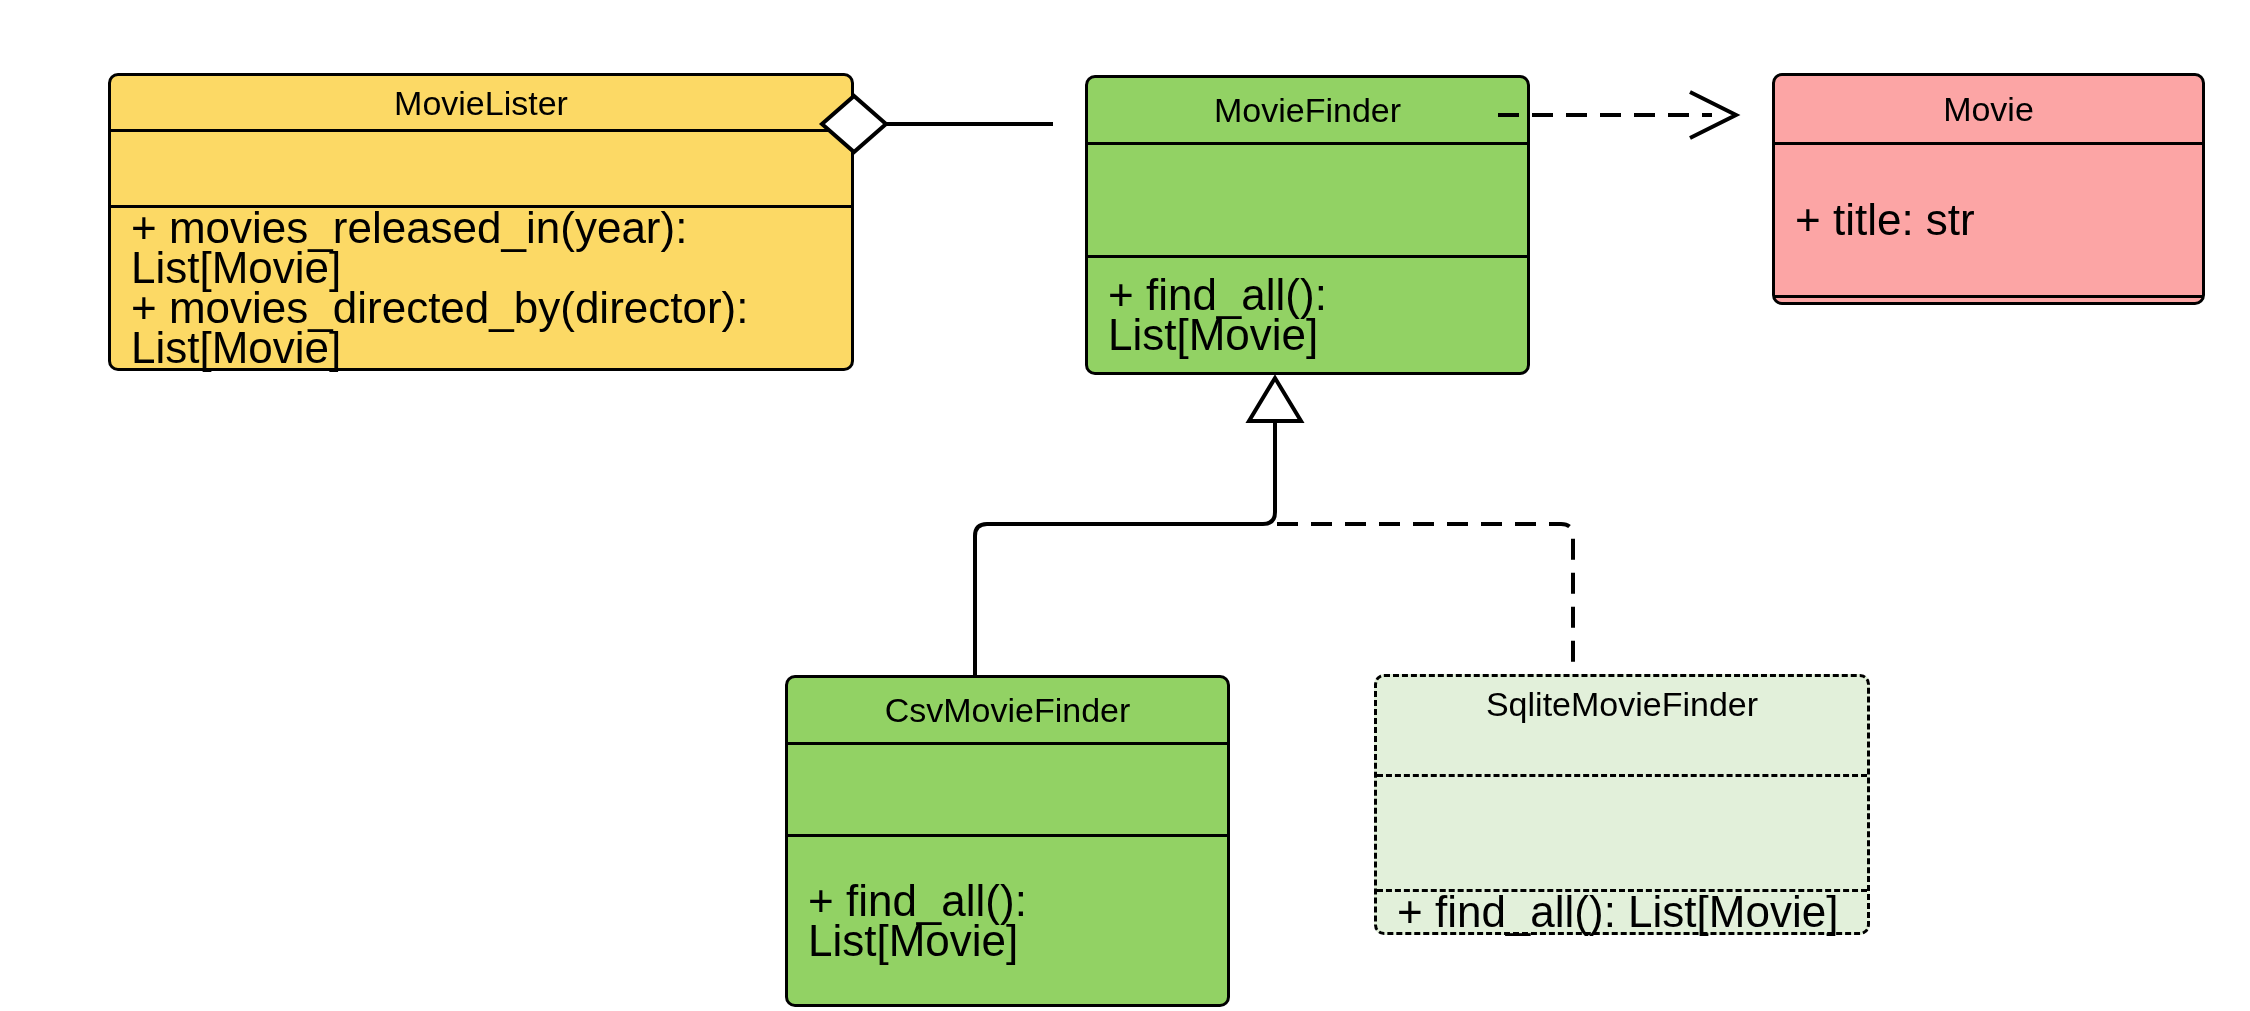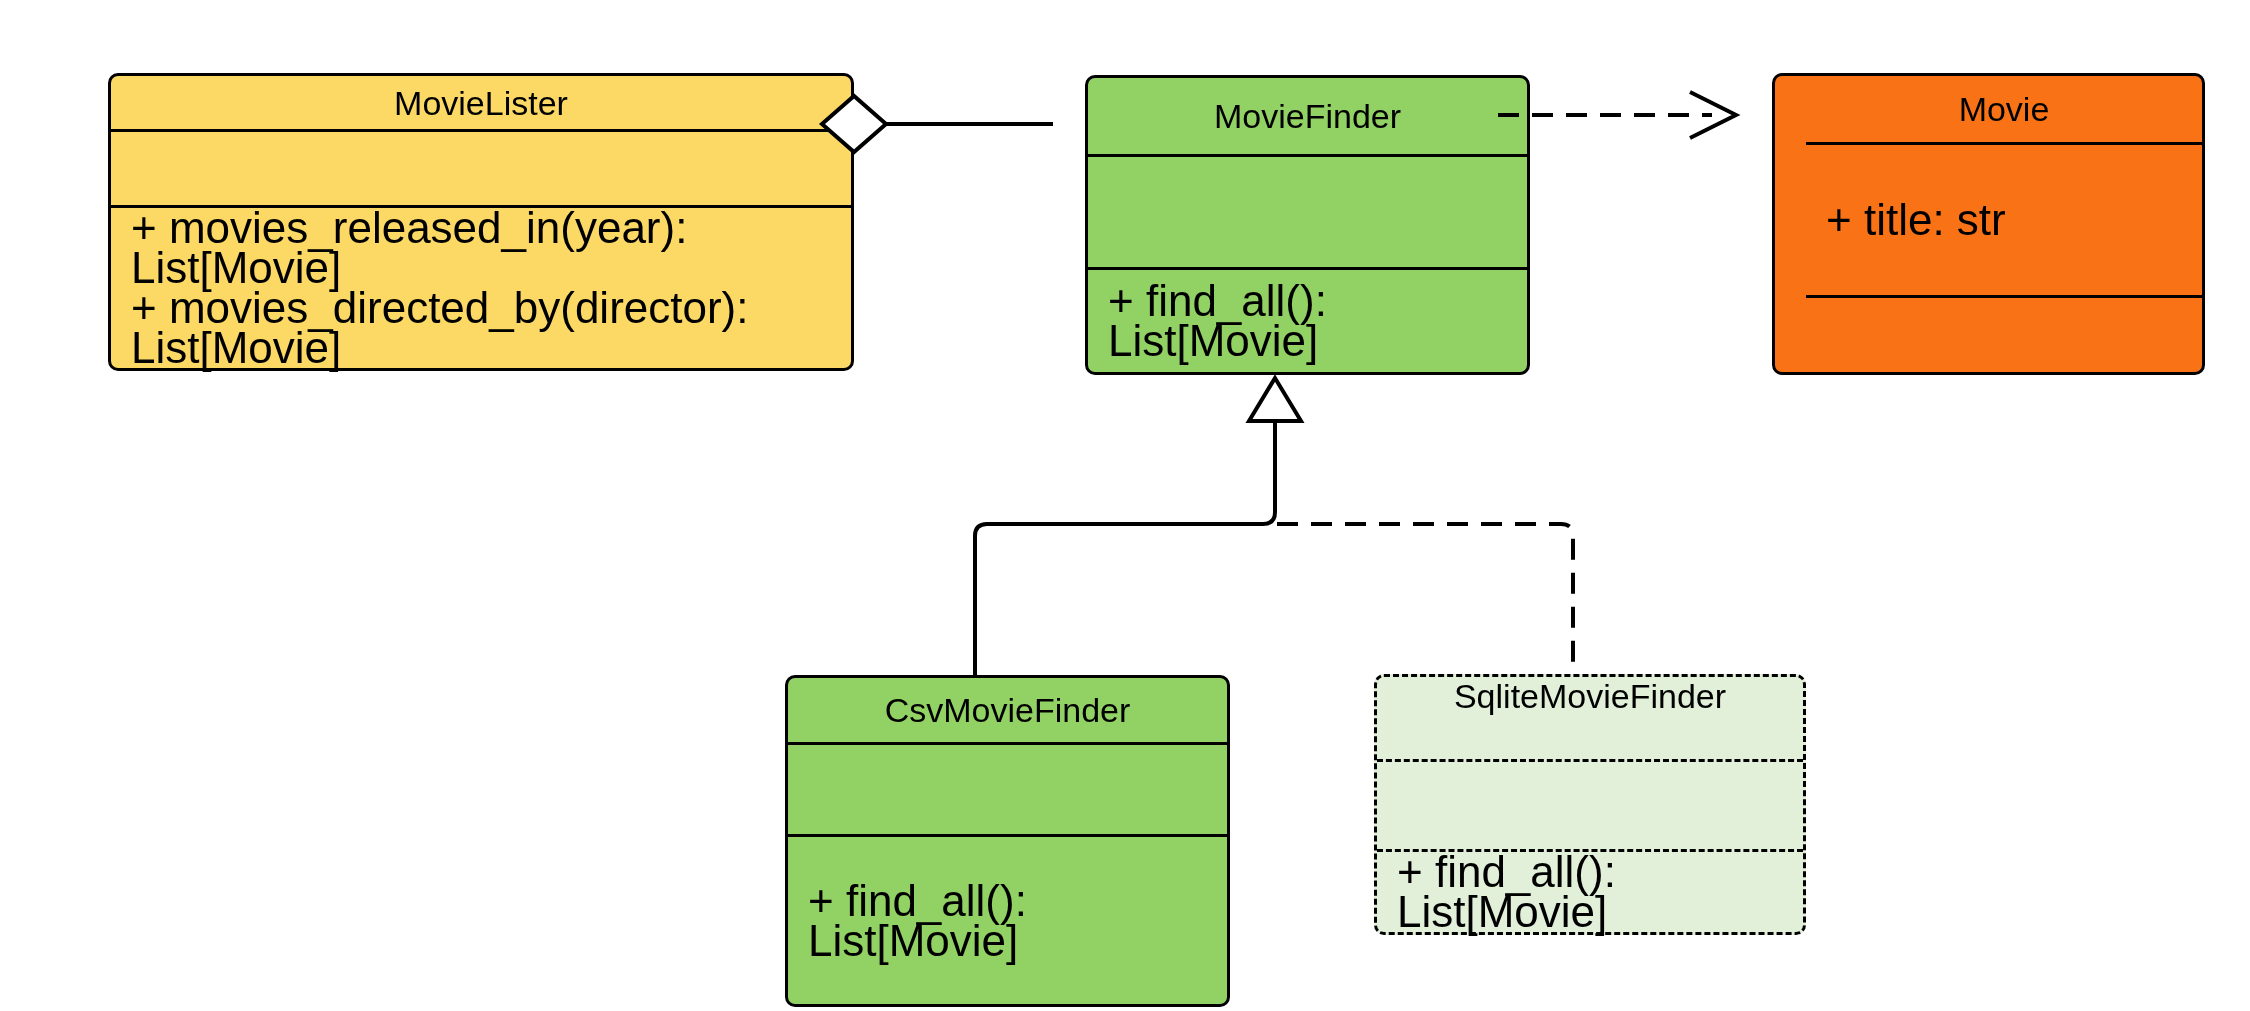--- a/index.html
+++ b/index.html
@@ -29,44 +29,44 @@
   <div class="uml-class" style="left: 76px; top: 73px; width: 746px; height: 298px; background-color: rgb(252, 217, 101);">
     <div class="sec title" style="height:67px">MovieLister</div>
     <div class="sec body divided" style="height:95px"></div>
     <div class="sec body divided grow">
       <div>+ movies_released_in(year): List[Movie]</div>
       <div>+ movies_directed_by(director): List[Movie]</div>
     </div>
   </div>
 
   <div class="uml-class" style="left: 1053px; top: 75px; width: 445px; height: 300px; background-color: rgb(146, 210, 100);">
-    <div class="sec title" style="height:76px">MovieFinder</div>
+    <div class="sec title" style="height:64px">MovieFinder</div>
     <div class="sec body divided" style="height:113px"></div>
     <div class="sec body divided grow">
       <div>+ find_all(): List[Movie]</div>
     </div>
   </div>
 
-  <div class="uml-class" style="left: 1740px; top: 73px; width: 433px; height: 302px; background-color: #f97316; padding-left: 31px;">
+  <div class="uml-class" style="left: 1740px; top: 73px; width: 433px; height: 232px; background-color: #fca5a5;">
     <div class="sec title" style="height:66px">Movie</div>
     <div class="sec body divided" style="height:153px">
       <div>+ title: str</div>
     </div>
     <div class="sec body divided grow"></div>
   </div>
 
   <div class="uml-class" style="left: 753px; top: 675px; width: 445px; height: 332px; background-color: rgb(146, 210, 100);">
     <div class="sec title" style="height:64px">CsvMovieFinder</div>
     <div class="sec body divided" style="height:92px"></div>
     <div class="sec body divided grow">
       <div>+ find_all(): List[Movie]</div>
     </div>
   </div>
 
-  <div class="uml-class dashed" style="left: 1342px; top: 674px; width: 432px; height: 261px; background-color: rgb(226, 240, 218); gap: 44px;">
+  <div class="uml-class dashed" style="left: 1342px; top: 674px; width: 496px; height: 261px; background-color: rgb(226, 240, 218); gap: 44px;">
     <div class="sec title" style="height:65px">SqliteMovieFinder</div>
     <div class="sec body divided" style="height:86px"></div>
     <div class="sec body divided grow">
       <div>+ find_all(): List[Movie]</div>
     </div>
   </div>
 
   <svg class="connectors" width="2250" height="1011" viewBox="0 0 2250 1011">
 
     <g>

